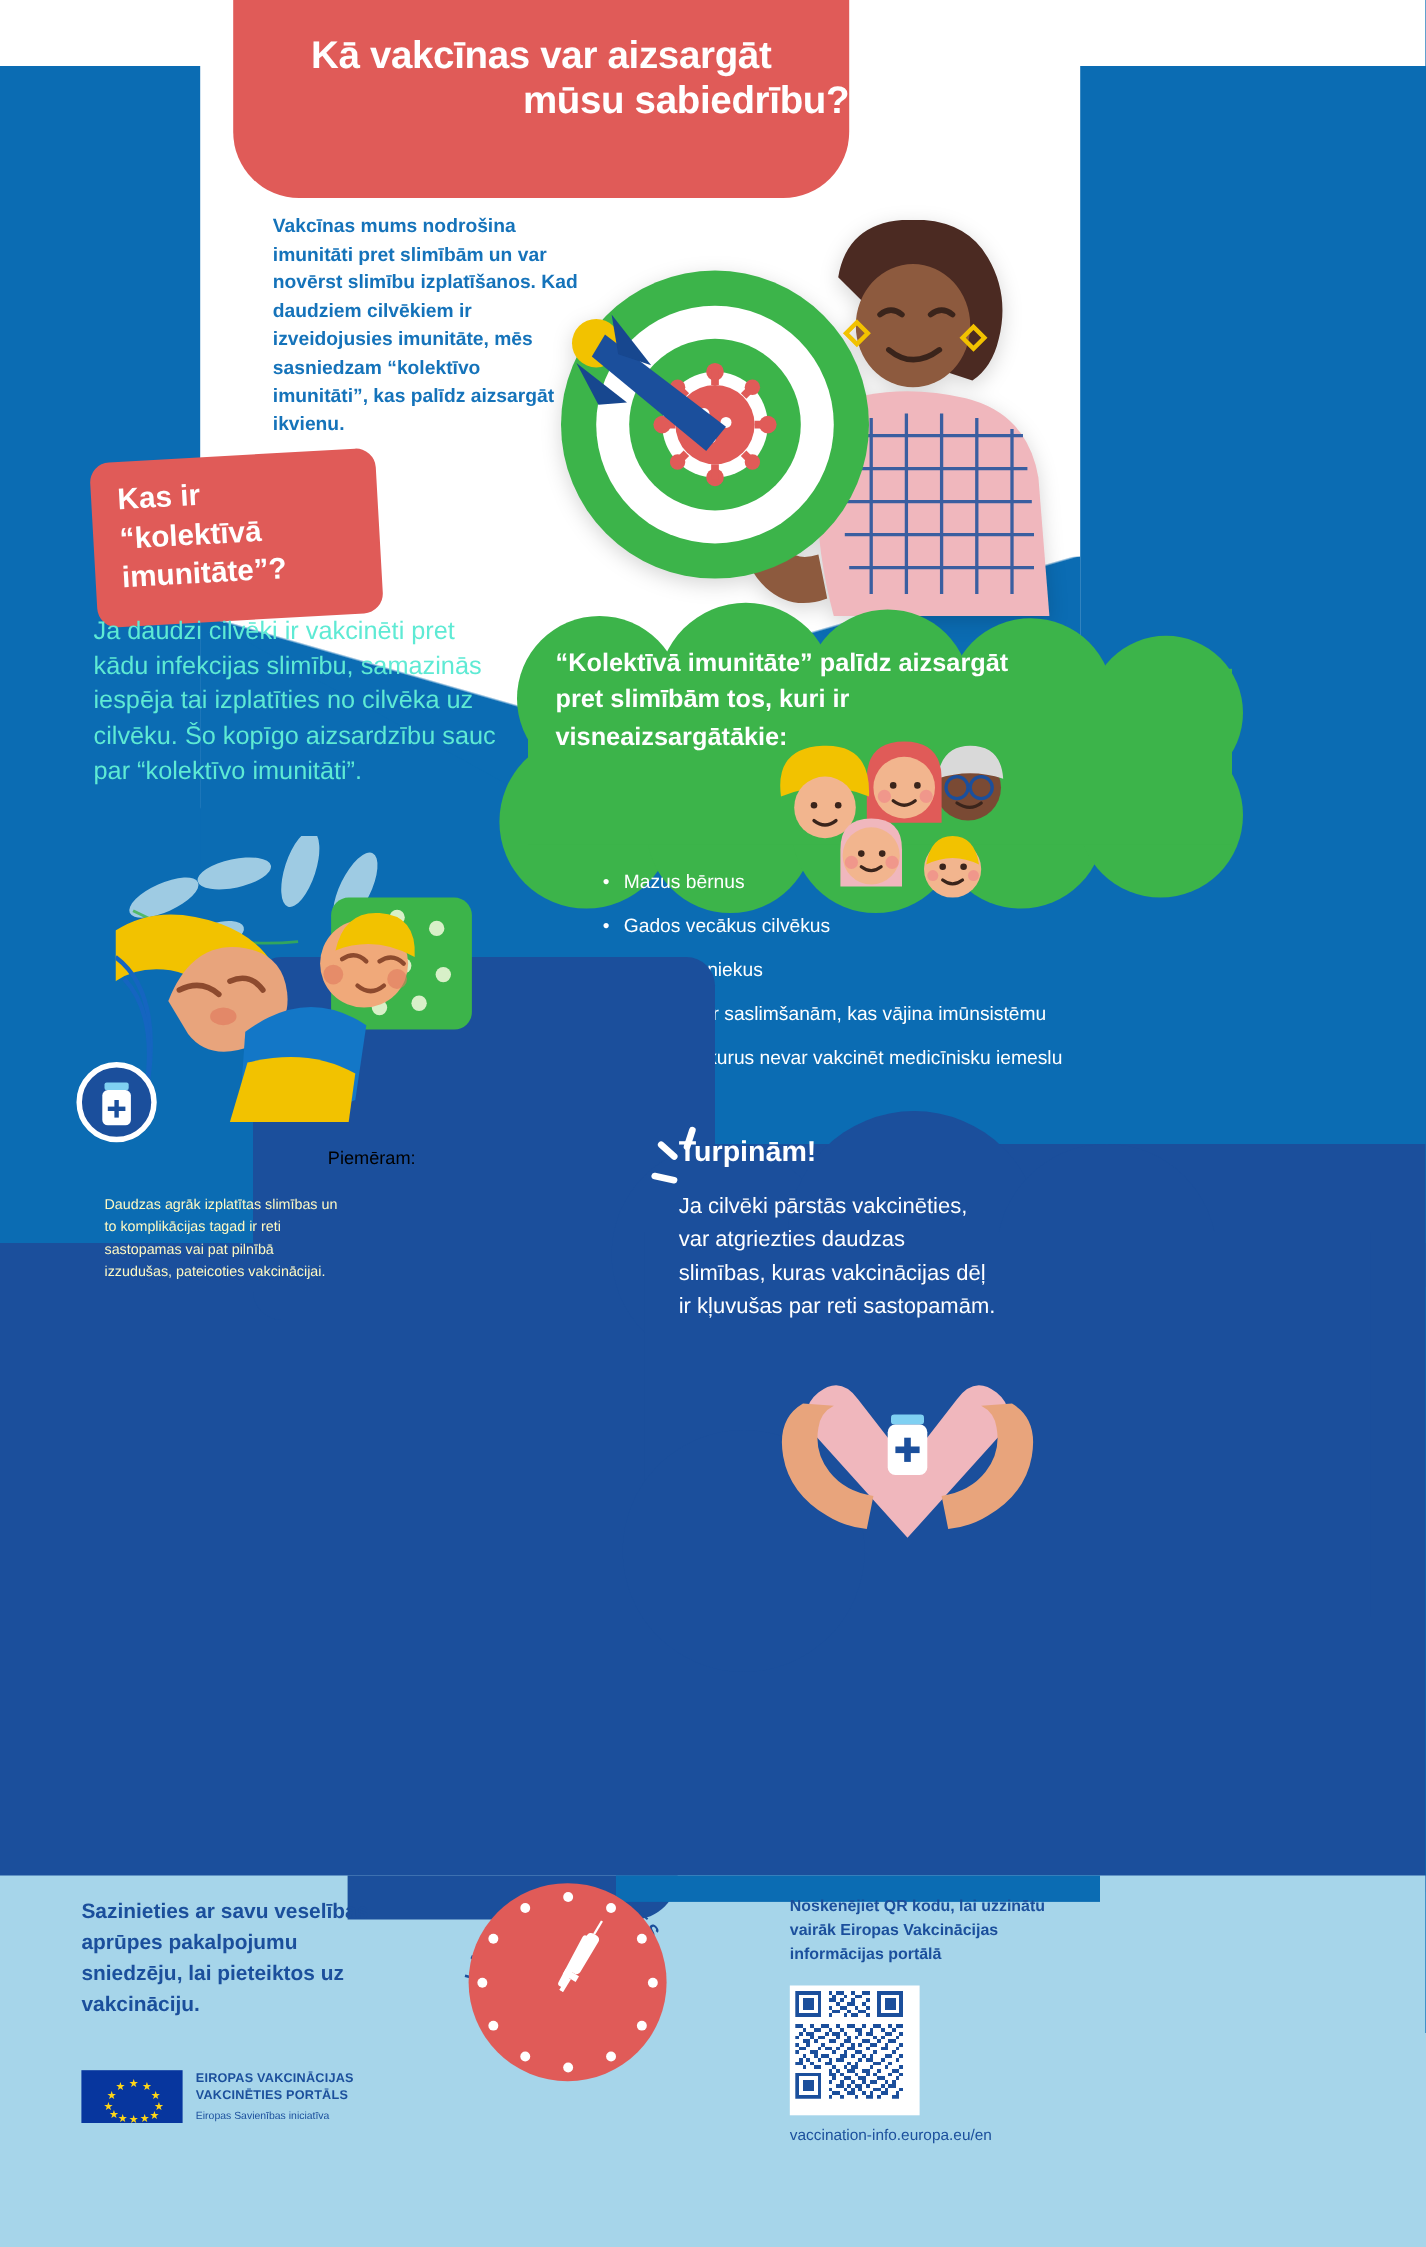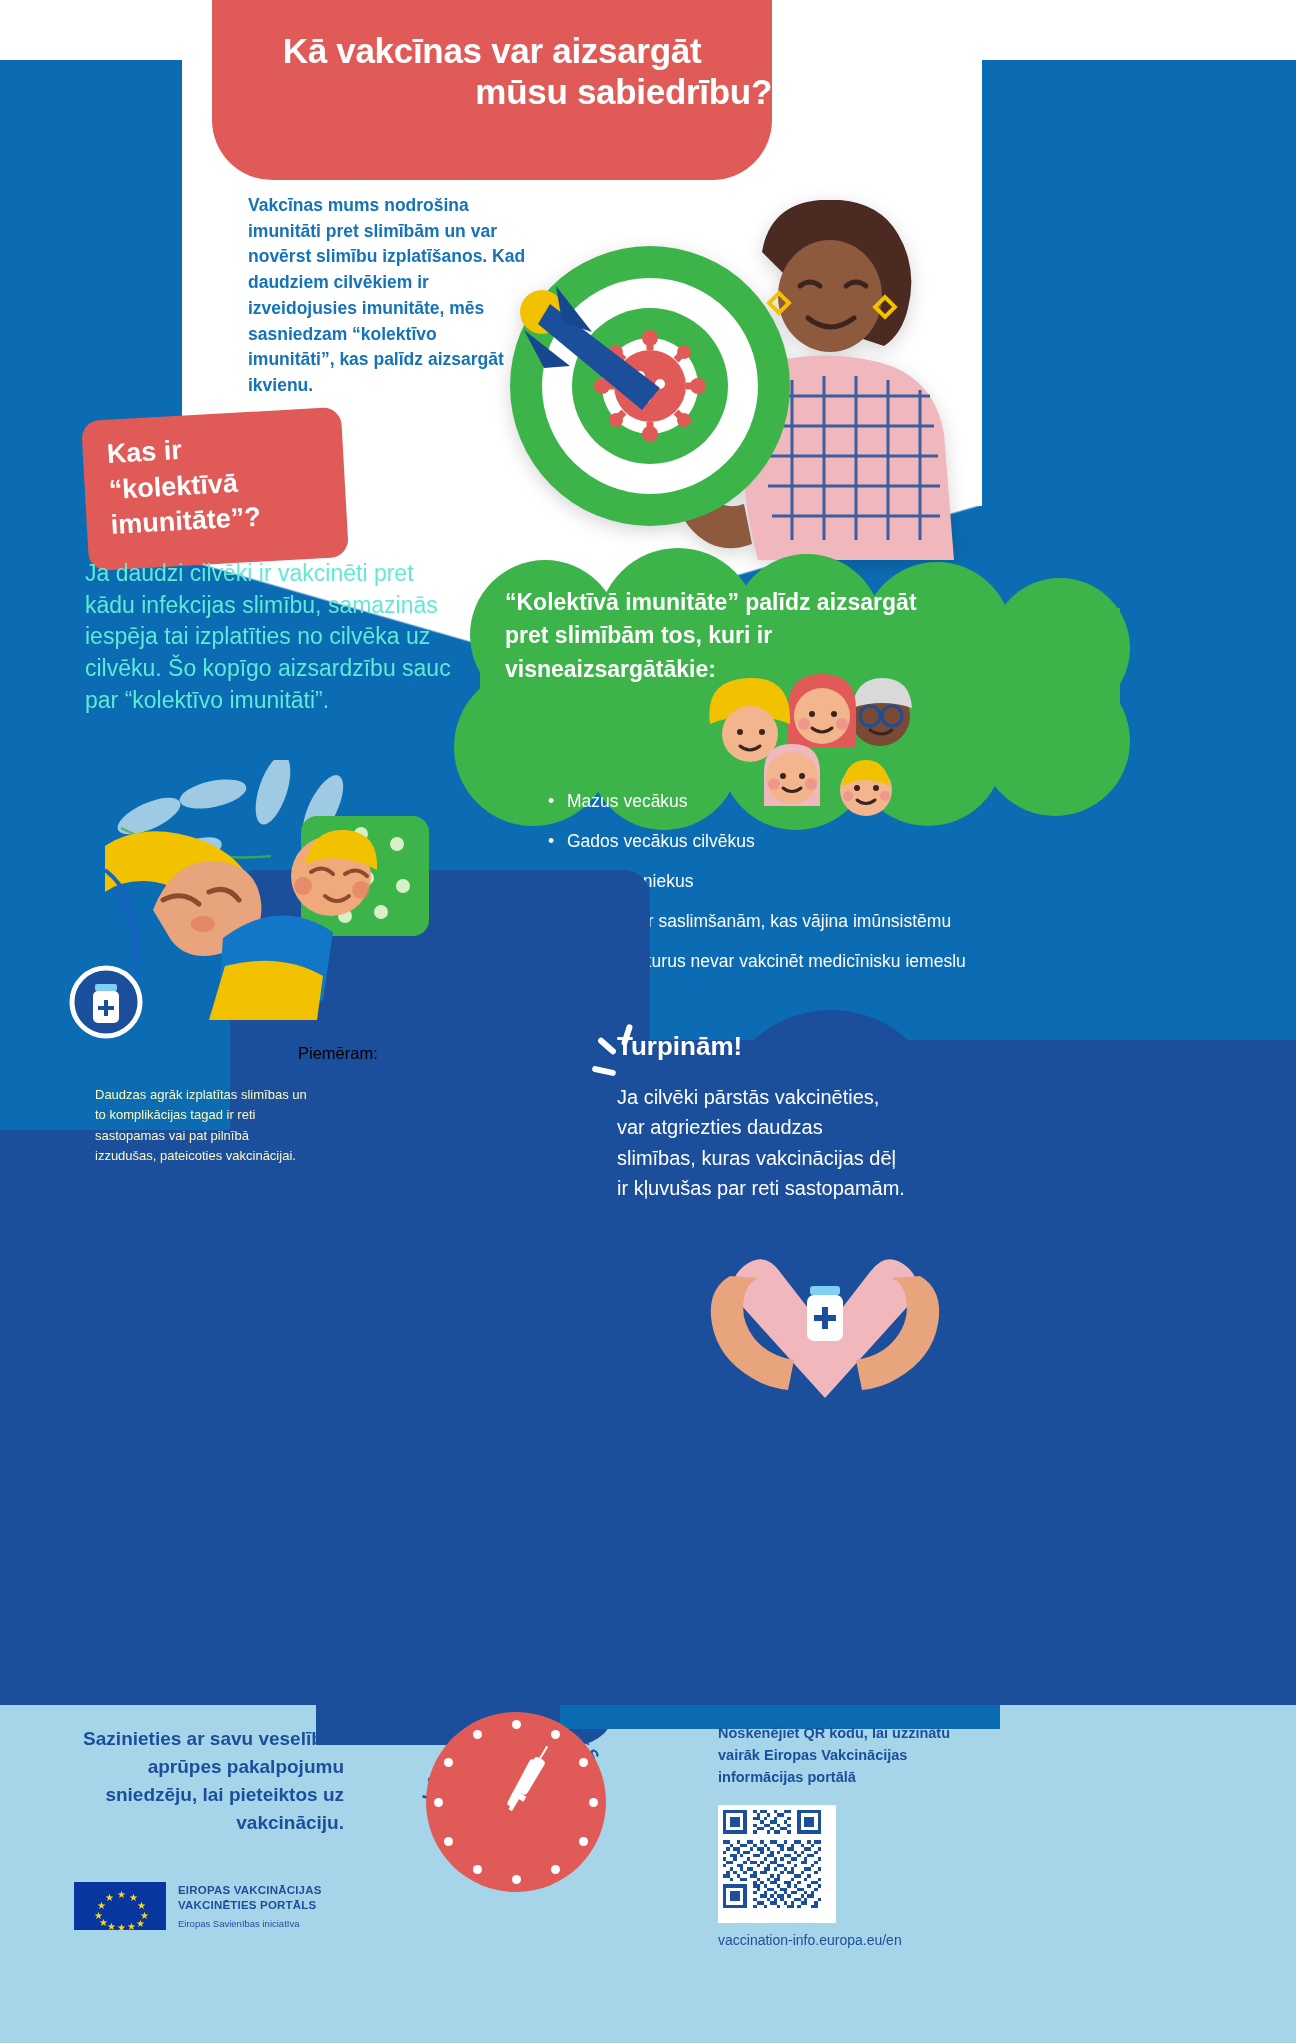--- a/index.html
+++ b/index.html
@@ -119,21 +119,21 @@
   }
   .spark{position:absolute;background:#fff;border-radius:3px;}
   .turp-body{
     position:absolute;left:617px;top:1082px;width:290px;
     color:#ffffff;font-size:20px;line-height:1.52;
   }
 
   
   .foot-left{
     position:absolute;left:74px;top:1725px;width:270px;
-    color:#1b4f9c;font-size:19px;font-weight:bold;line-height:1.47;text-align:right;
+    color:#1b4f9c;font-size:19px;font-weight:bold;line-height:1.47;
   }
   .eu-logo{position:absolute;left:74px;top:1880px;width:250px;height:52px;}
   .eu-flag{position:absolute;left:0;top:2px;width:92px;height:48px;background:#07369e;}
   .eu-star{position:absolute;color:#ffd617;font-size:10px;line-height:10px;}
   .eu-txt1{position:absolute;left:104px;top:3px;color:#1b4f9c;font-size:11.5px;font-weight:bold;line-height:1.28;letter-spacing:.2px;}
   .eu-txt2{position:absolute;left:104px;top:38px;color:#1b4f9c;font-size:9.5px;}
 
   
   .clockwrap{position:absolute;left:406px;top:1694px;width:230px;height:230px;}
   .clock-face{position:absolute;left:20px;top:18px;width:180px;height:180px;background:#e05b58;border-radius:50%;}
@@ -324,21 +324,21 @@
       <circle cx="157" cy="120" r="3" fill="#3a241b"></circle>
       <circle cx="176" cy="120" r="3" fill="#3a241b"></circle>
       <path d="M157 132 q9 7 18 0" stroke="#3a241b" stroke-width="3" fill="none" stroke-linecap="round"></path>
       <circle cx="148" cy="128" r="5" fill="#f08a8a" opacity=".7"></circle>
       <circle cx="185" cy="128" r="5" fill="#f08a8a" opacity=".7"></circle>
     </g>
   </svg>
 
   <div class="vlist">
     <ul>
-      <li>Mazus vecākus</li>
+      <li>Mazus bērnus</li>
       <li>Gados vecākus cilvēkus</li>
       <li>Vēža slimniekus</li>
       <li>Cilvēkus ar saslimšanām, kas vājina imūnsistēmu</li>
       <li>Cilvēkus, kurus nevar vakcinēt medicīnisku iemeslu dēļ</li>
     </ul>
   </div>
 
   <div class="panel-dark"></div>
 
   <svg class="ill" style="left:105px;top:760px;" width="330" height="260" viewBox="0 0 330 260">

